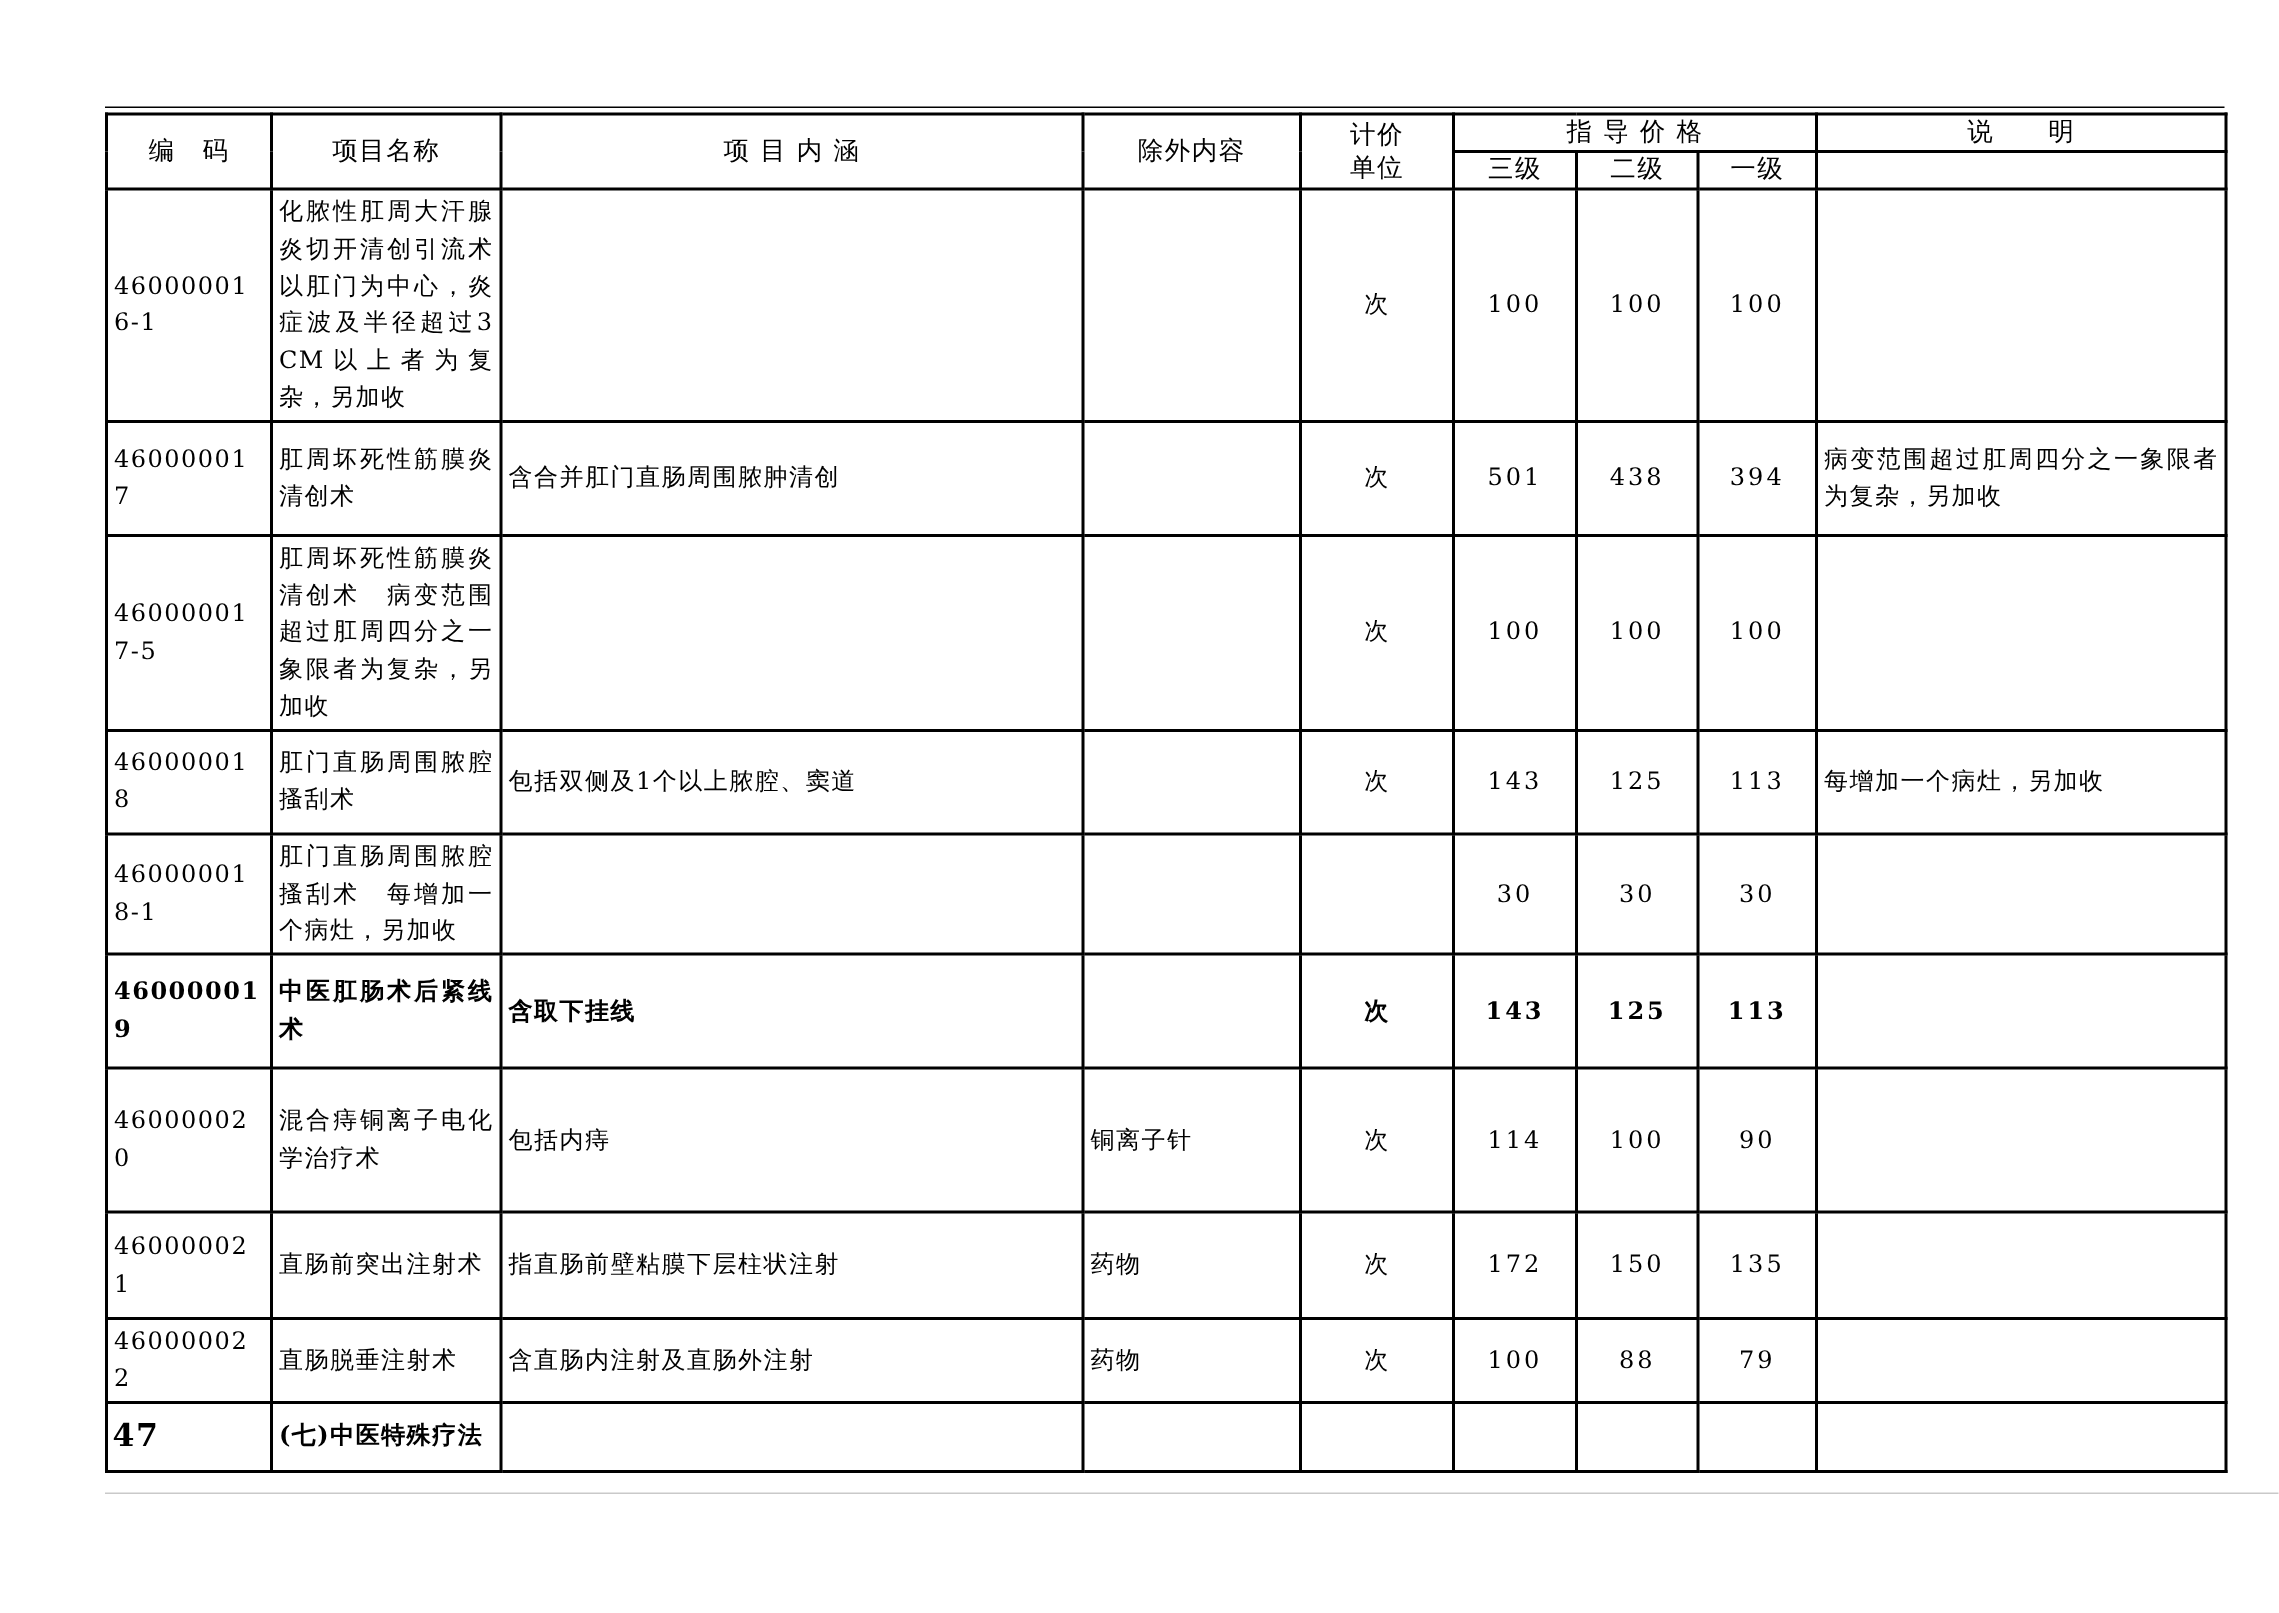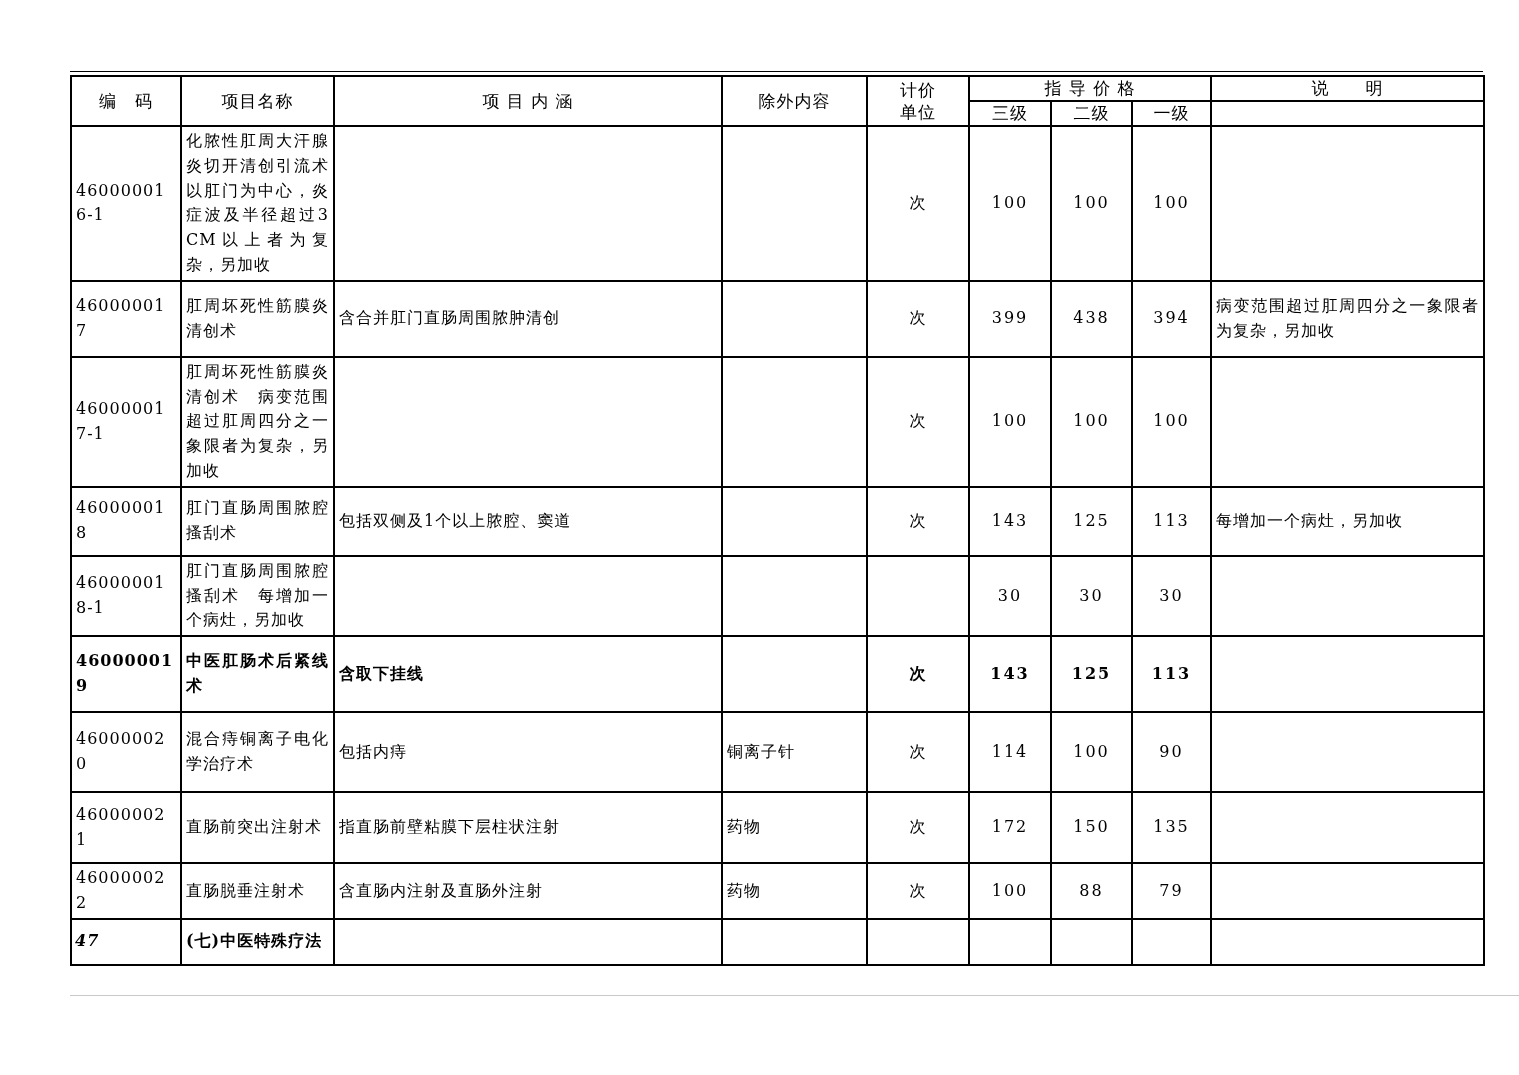--- a/index.html
+++ b/index.html
@@ -33,21 +33,21 @@
     padding:2px 4px;line-height:1.55;
   }
   .c-code{font-size:15px;letter-spacing:1px;padding-left:5px;text-align:left;}
   .c-name{text-align:justify;letter-spacing:1px;padding:2px 3px;}
   .c-content{text-align:left;letter-spacing:1px;}
   .c-excl{text-align:left;letter-spacing:1px;}
   .c-unit{text-align:center;letter-spacing:1px;}
   .c-num{text-align:center;font-size:15px;letter-spacing:2px;}
   .c-remark{text-align:justify;letter-spacing:1px;line-height:1.6;padding:2px 4px;}
   .section-row td{font-weight:bold;letter-spacing:1px;}
-  .section-row .c-code{font-size:16px;padding-left:3px;font-style:italic;}
+  .section-row .c-code{font-size:21px;padding-left:3px;}
 </style>
 </head>
 <body>
 
 <div class="page">
   <div class="gridline-top"></div>
   <div class="gridline-bottom"></div>
 
   <table class="price-table">
     <colgroup>
@@ -89,27 +89,27 @@
     <td class="c-num">100</td>
     <td class="c-num">100</td>
     <td class="c-remark"></td>
   </tr>
         <tr style="height: 76px;">
     <td class="c-code">460000017</td>
     <td class="c-name">肛周坏死性筋膜炎清创术</td>
     <td class="c-content">含合并肛门直肠周围脓肿清创</td>
     <td class="c-excl"></td>
     <td class="c-unit">次</td>
-    <td class="c-num">399</td>
+    <td class="c-num">501</td>
     <td class="c-num">438</td>
     <td class="c-num">394</td>
     <td class="c-remark">病变范围超过肛周四分之一象限者为复杂，另加收</td>
   </tr>
         <tr style="height: 124px;">
-    <td class="c-code">460000017-1</td>
+    <td class="c-code">460000017-5</td>
     <td class="c-name">肛周坏死性筋膜炎清创术　病变范围超过肛周四分之一象限者为复杂，另加收</td>
     <td class="c-content"></td>
     <td class="c-excl"></td>
     <td class="c-unit">次</td>
     <td class="c-num">100</td>
     <td class="c-num">100</td>
     <td class="c-num">100</td>
     <td class="c-remark"></td>
   </tr>
         <tr style="height: 69px;">
@@ -138,21 +138,21 @@
     <td class="c-code">460000019</td>
     <td class="c-name">中医肛肠术后紧线术</td>
     <td class="c-content">含取下挂线</td>
     <td class="c-excl"></td>
     <td class="c-unit">次</td>
     <td class="c-num">143</td>
     <td class="c-num">125</td>
     <td class="c-num">113</td>
     <td class="c-remark"></td>
   </tr>
-        <tr style="height: 80px;">
+        <tr style="height: 96px;">
     <td class="c-code">460000020</td>
     <td class="c-name">混合痔铜离子电化学治疗术</td>
     <td class="c-content">包括内痔</td>
     <td class="c-excl">铜离子针</td>
     <td class="c-unit">次</td>
     <td class="c-num">114</td>
     <td class="c-num">100</td>
     <td class="c-num">90</td>
     <td class="c-remark"></td>
   </tr>

